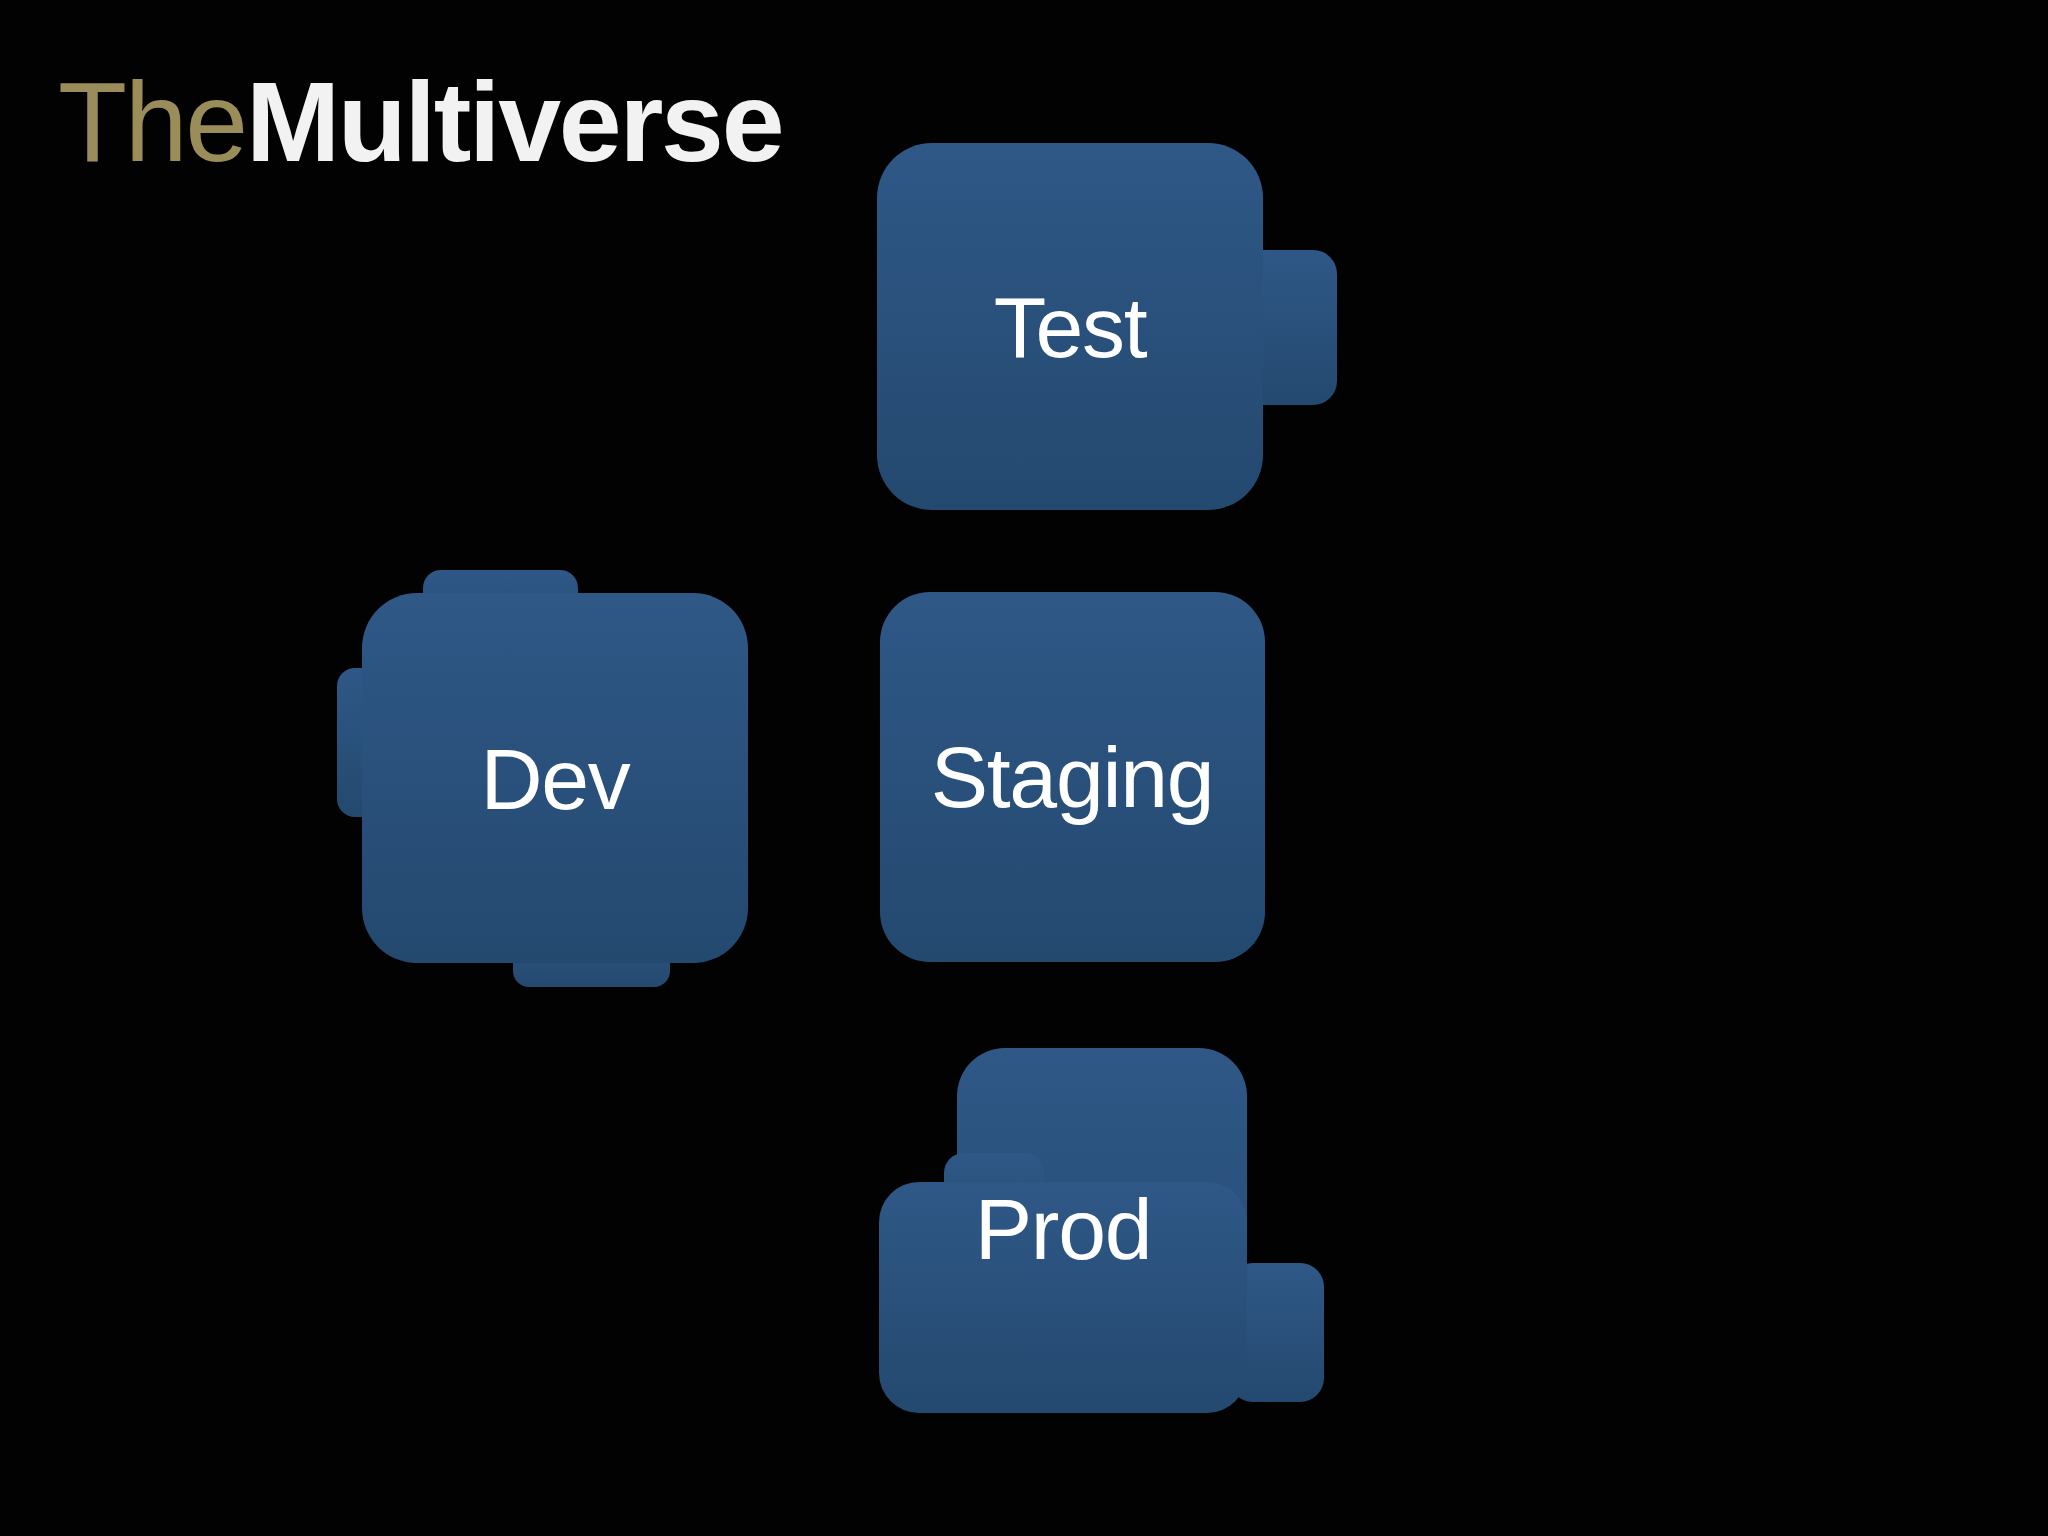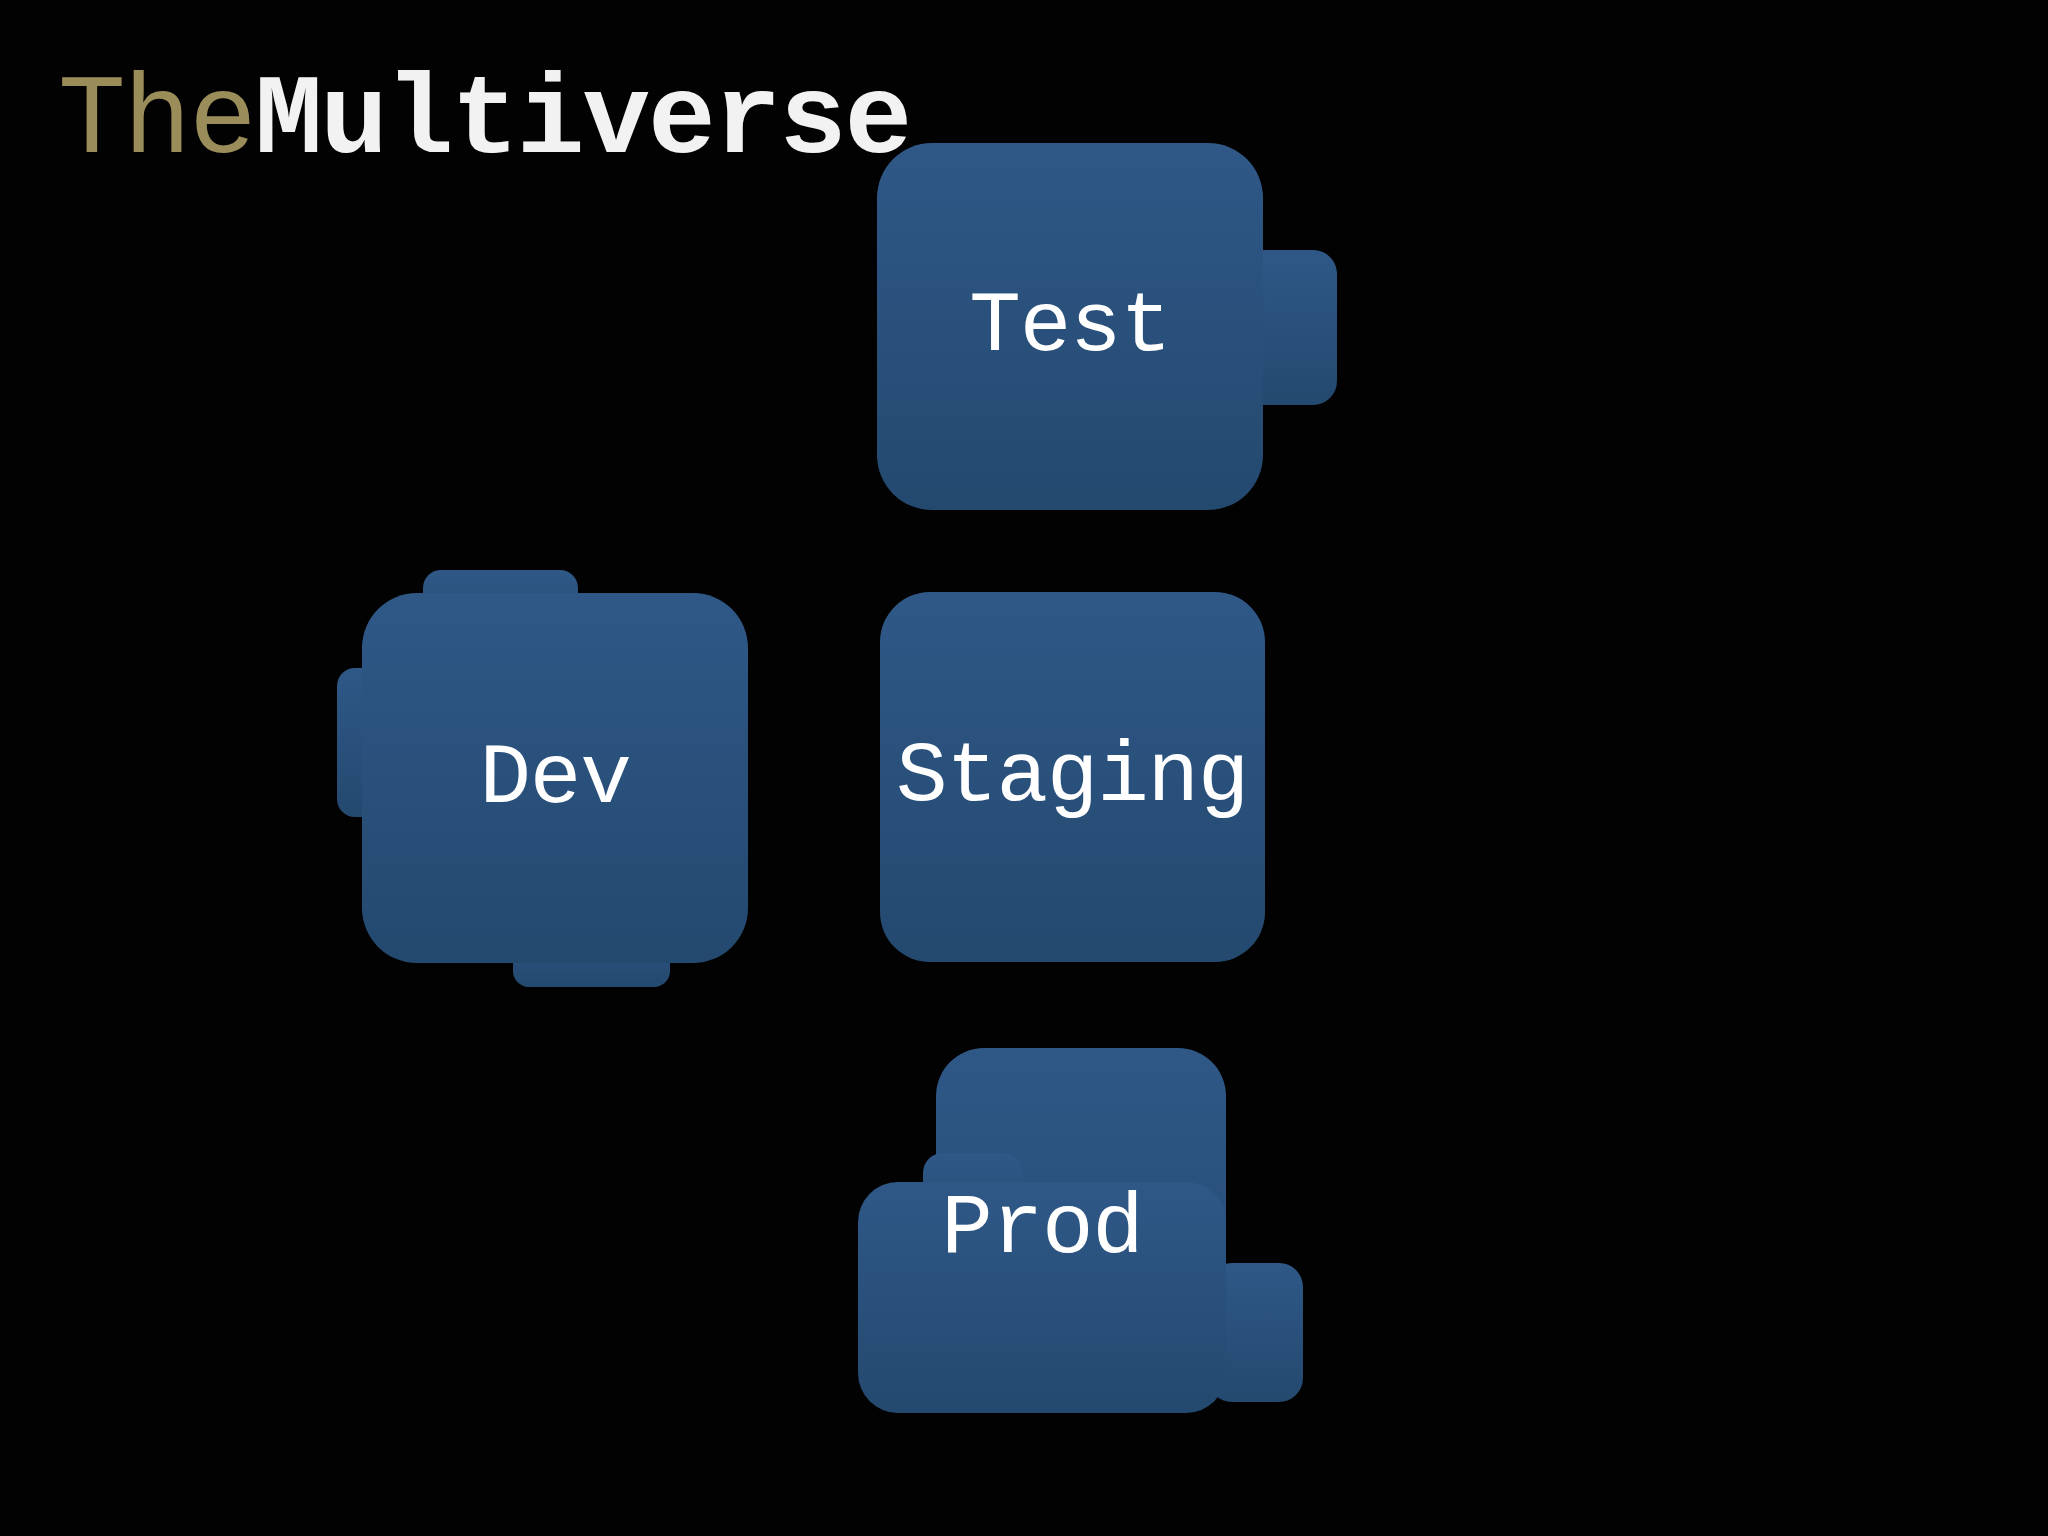--- a/index.html
+++ b/index.html
@@ -6,21 +6,21 @@
     margin: 0;
     padding: 0;
     background: #000;
   }
   .slide {
     position: relative;
     width: 2048px;
     height: 1536px;
     overflow: hidden;
     background: var(--bg, #020202);
-    font-family: Liberation Mono, monospace;
+    font-family: Liberation Sans, sans-serif;
   }
   .title {
     position: absolute;
     left: 58px;
     top: 52px;
     font-size: 113px;
     line-height: 1.25;
     letter-spacing: -0.02em;
     white-space: nowrap;
   }
@@ -48,21 +48,21 @@
     font-size: 86px;
     font-weight: 400;
     letter-spacing: -0.015em;
     white-space: nowrap;
     line-height: 1;
   }
   
   .node-test    { left: 877px;  top: 143px;  width: 460px; height: 367px; }
   .node-dev     { left: 337px;  top: 570px;  width: 411px; height: 417px; }
   .node-staging { left: 880px;  top: 592px;  width: 385px; height: 346px; }
-  .node-prod    { left: 858px;  top: 1048px; width: 445px; height: 437px; }
+  .node-prod    { left: 879px;  top: 1048px; width: 445px; height: 437px; }
 
   .node-test    .node-label { left: 193px; top: 184px; }
   .node-dev     .node-label { left: 218px; top: 209px; }
   .node-staging .node-label { left: 192px; top: 185px; }
   .node-prod    .node-label { left: 184px; top: 181px; }
 </style>
 </head>
 <body>
 
 <div class="slide">

